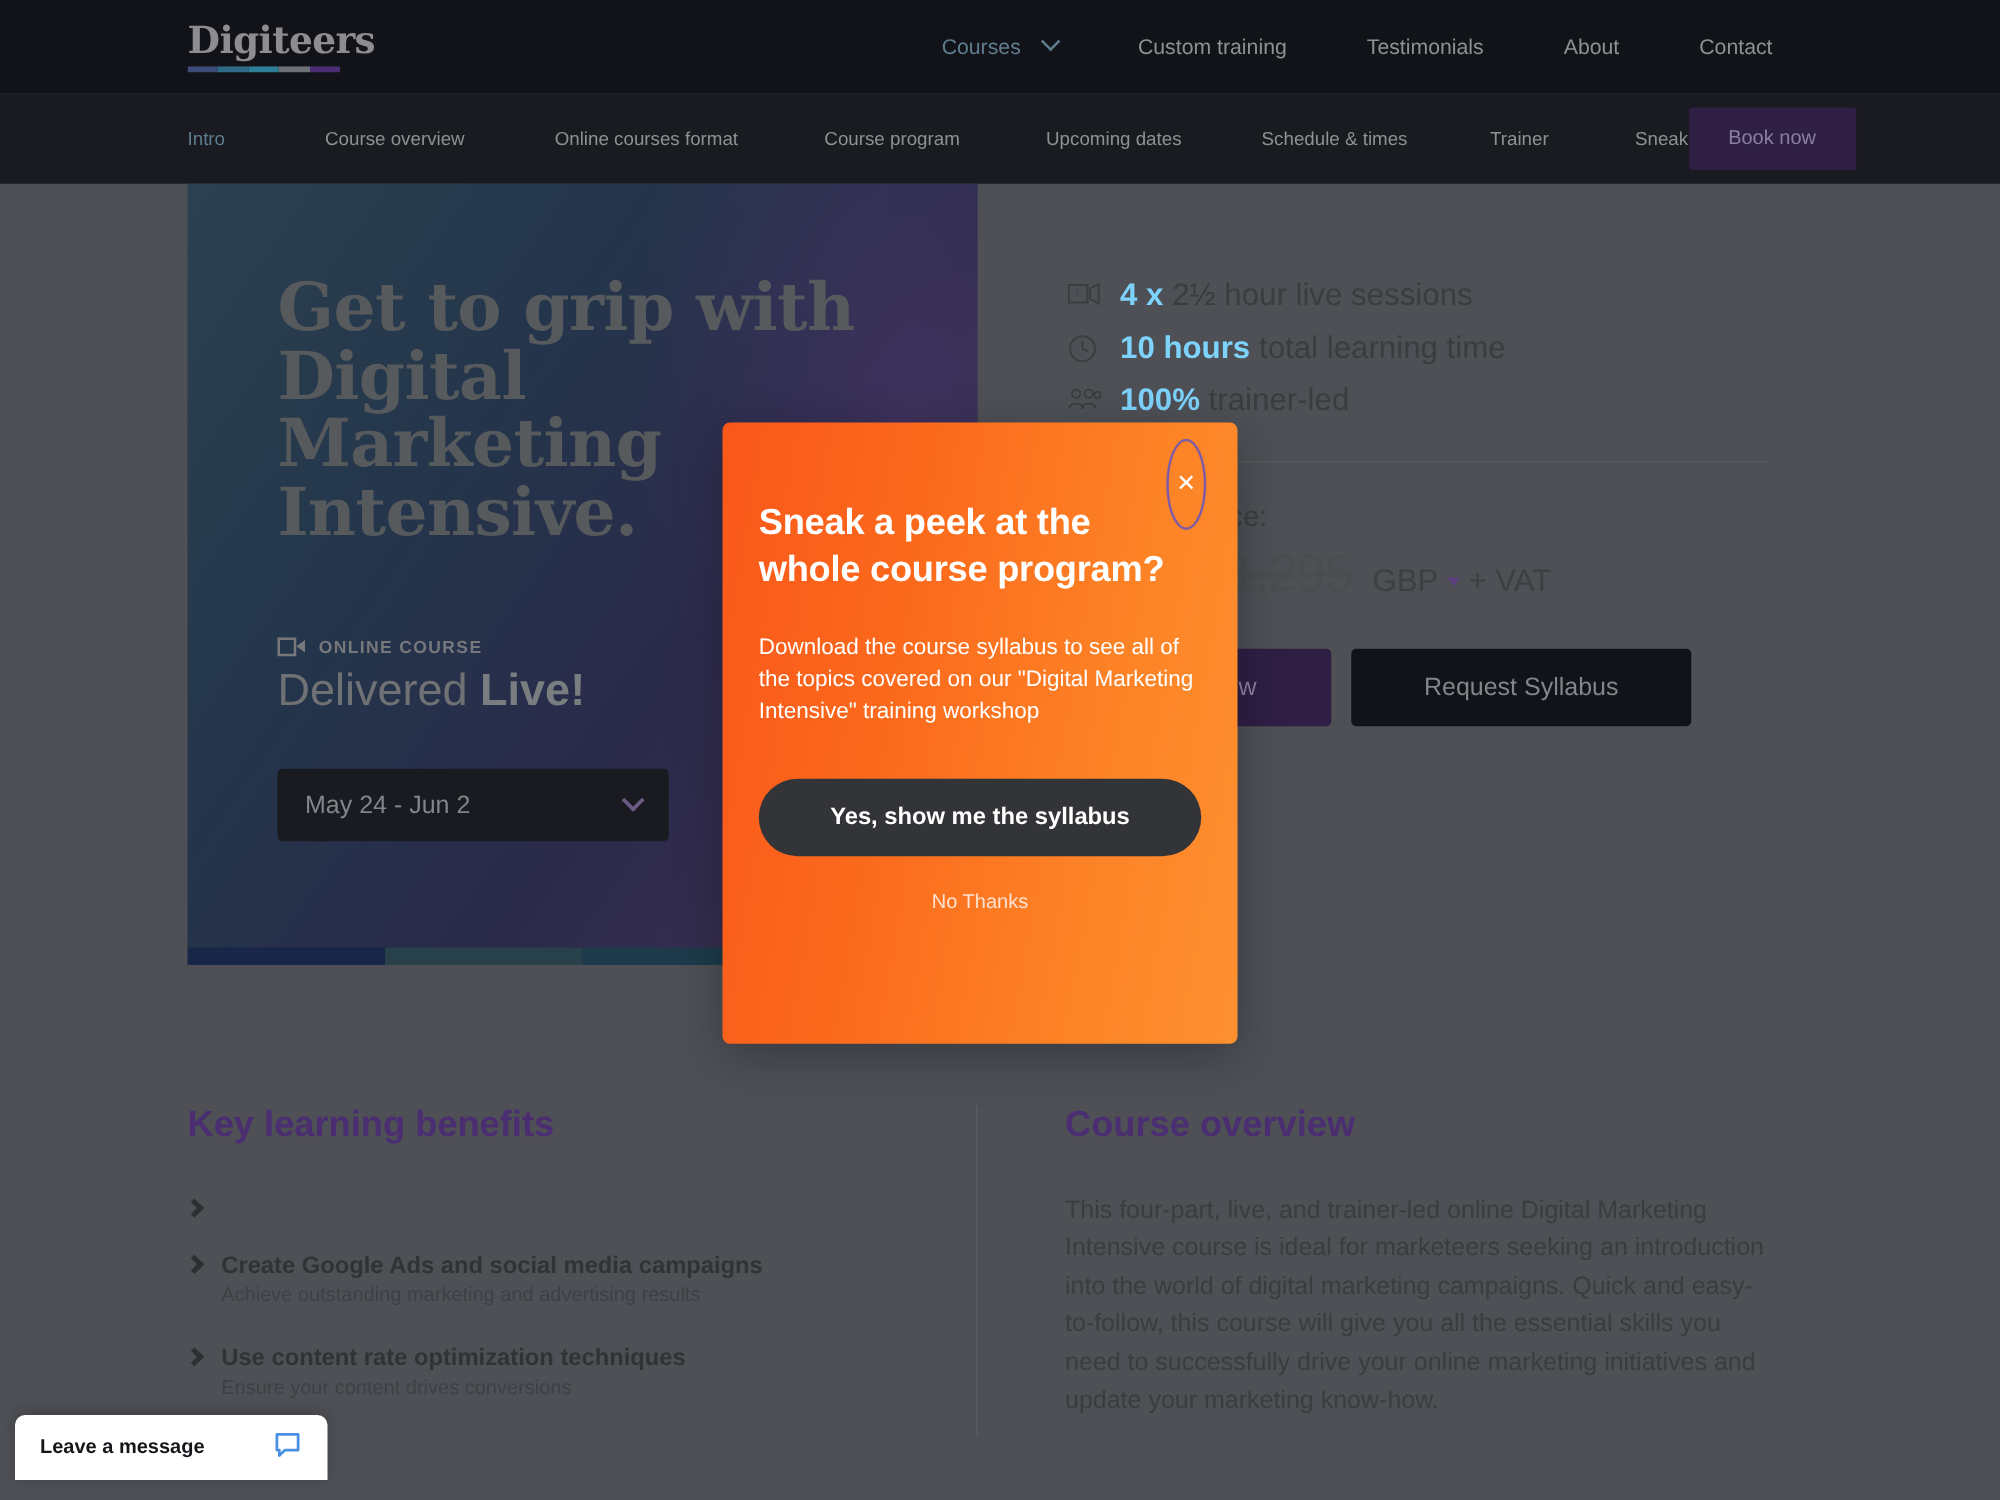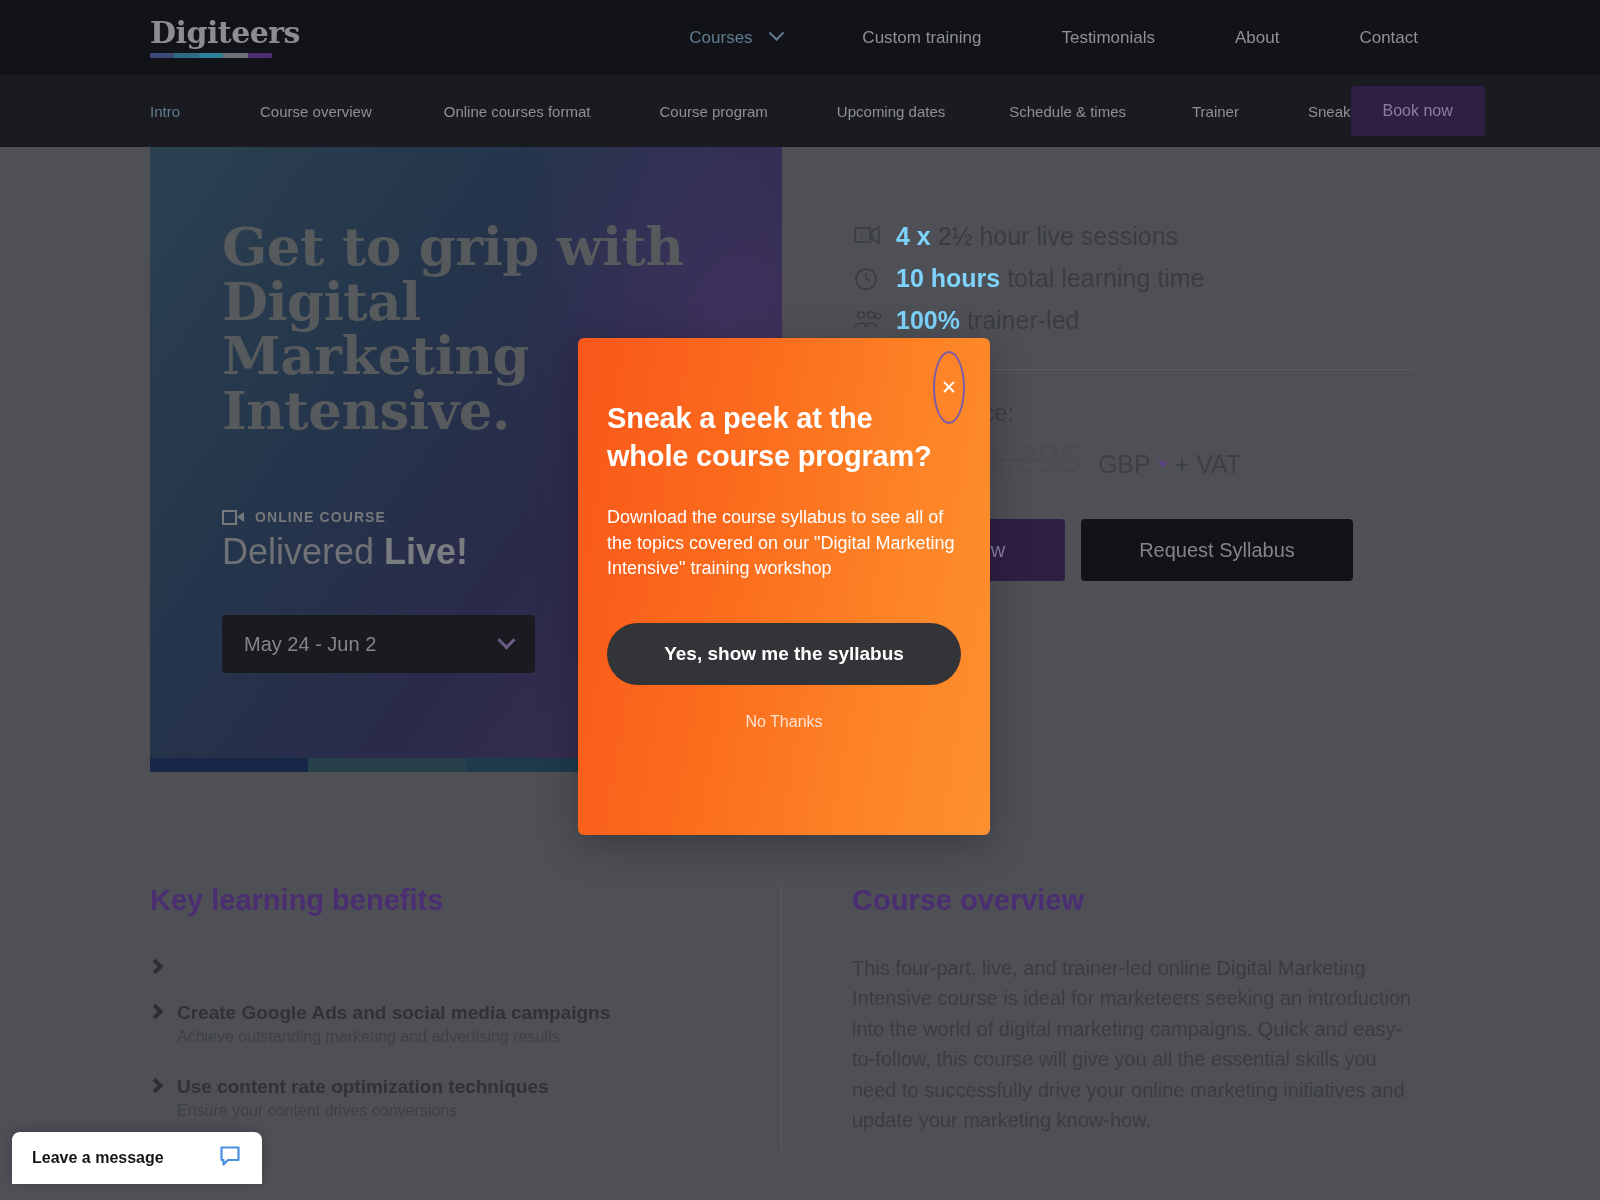--- a/index.html
+++ b/index.html
@@ -48,21 +48,21 @@
     display: flex;
     border-radius: 1px;
     overflow: hidden;
   }
   .logo-bar span { flex: 1; }
 
   .mainnav {
     margin-left: auto;
     display: flex;
     align-items: center;
-    gap: 16px;
+    gap: 0px;
   }
   .mainnav a {
     color: #8e9094;
     font-size: 17px;
     text-decoration: none;
     padding: 0 32px;
     white-space: nowrap;
   }
   .mainnav a.active { color: #5f7d8e; }
   .caret-down {

